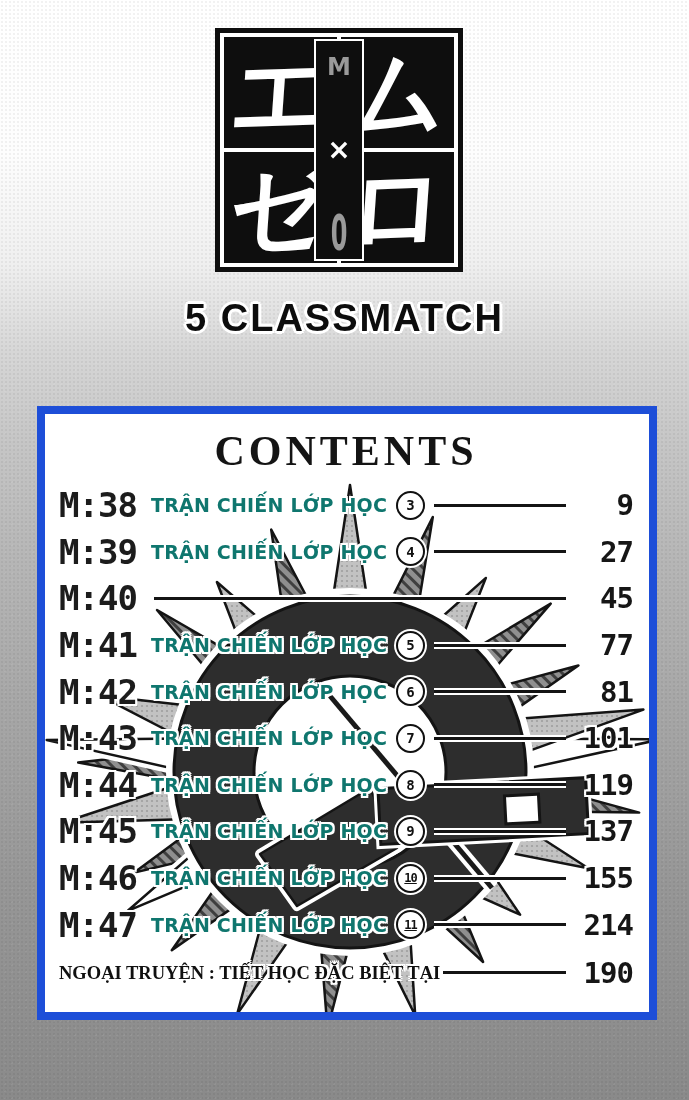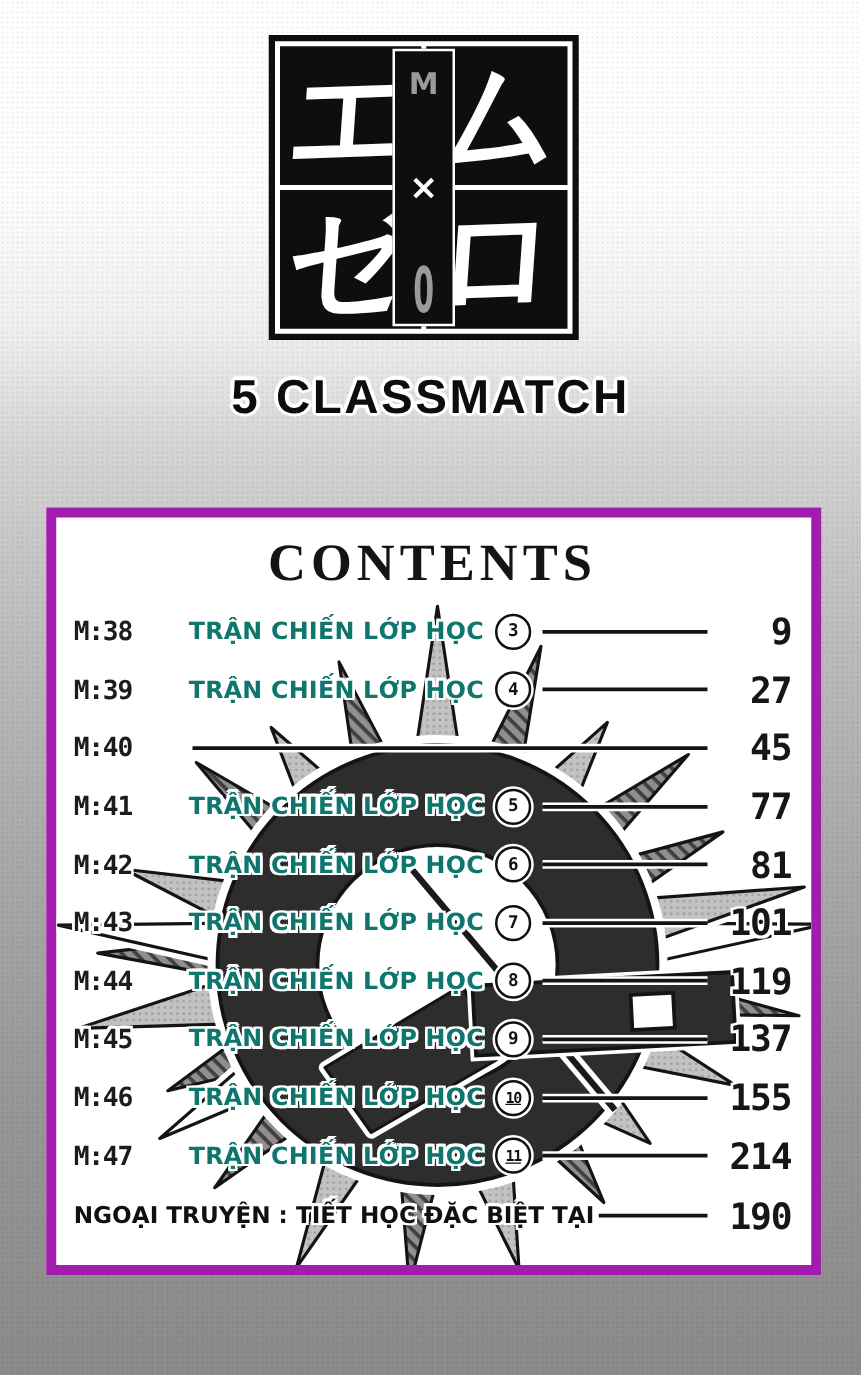--- a/index.html
+++ b/index.html
@@ -26,44 +26,44 @@
   .logo-strip .zero{transform:scaleY(2.1);}
 
   
   .vol-title{position:absolute;left:0;right:0;top:297px;z-index:2;text-align:center;
     font-family:"Liberation Sans","DejaVu Sans",sans-serif;font-weight:900;font-size:38px;
     letter-spacing:2px;color:#0d0d0d;
     text-shadow:-3px 0 #fff,3px 0 #fff,0 -3px #fff,0 3px #fff,-2px -2px #fff,2px -2px #fff,-2px 2px #fff,2px 2px #fff;}
 
   
   .toc{position:absolute;left:37px;top:406px;width:620px;height:614px;z-index:3;
-    background:#ffffff;border:8px solid #a21caf;box-sizing:border-box;overflow:hidden;}
+    background:#ffffff;border:8px solid #1d4ed8;box-sizing:border-box;overflow:hidden;}
   .burst{position:absolute;inset:0;z-index:1;}
   .toc-inner{position:absolute;inset:0;z-index:2;display:flex;flex-direction:column;padding:12px 16px 8px 14px;box-sizing:border-box;}
 
   .toc-heading{text-align:center;font-family:"Liberation Serif","DejaVu Serif",serif;
     font-weight:bold;font-size:42px;letter-spacing:4px;color:#141414;line-height:1;margin:4px 0 10px 0;
     text-shadow:-2px 0 #fff,2px 0 #fff,0 -2px #fff,0 2px #fff;}
 
   .row{display:flex;align-items:center;height:46.6px;flex:none;}
   .outl{text-shadow:-2px -2px 0 #fff,2px -2px 0 #fff,-2px 2px 0 #fff,2px 2px 0 #fff,-2px 0 0 #fff,2px 0 0 #fff,0 -2px 0 #fff,0 2px 0 #fff;}
-  .chap{font-family:"DejaVu Sans Mono","Liberation Mono",monospace;font-weight:bold;font-size:21px;
+  .chap{font-family:"DejaVu Sans Mono","Liberation Mono",monospace;font-weight:bold;font-size:34px;
     letter-spacing:-1px;color:#1c1c1c;width:92px;flex:none;}
   .rtitle{font-weight:bold;font-size:19px;letter-spacing:0.2px;color:#0f766e;white-space:nowrap;flex:none;}
   .circ{width:25px;height:25px;border:2.5px solid #111;border-radius:50%;background:#fff;flex:none;
     display:flex;align-items:center;justify-content:center;margin:0 6px 0 9px;
     font-family:"DejaVu Sans Mono",monospace;font-weight:bold;font-size:14px;color:#111;
     box-shadow:0 0 0 2px #fff;}
   .circ.small{font-size:12px;letter-spacing:-1px;text-decoration:underline;}
   .leader{flex:1;min-width:8px;height:3px;background:#141414;box-shadow:0 2px 0 #fff,0 -2px 0 #fff;margin:0 3px;}
   .pnum{font-family:"DejaVu Sans Mono","Liberation Mono",monospace;font-weight:bold;font-size:29px;
     color:#161616;width:64px;flex:none;text-align:right;letter-spacing:-1px;}
 
   .extra{display:flex;align-items:center;margin-top:8px;flex:none;}
-  .extra-text{flex:none;}
+  .extra-text{flex:none;font-family:Liberation Serif, serif;}
   .extra-line{font-weight:bold;font-size:18.5px;color:#101010;white-space:nowrap;line-height:1.55;}
   .extra-line.second{padding-left:158px;}
 </style>
 </head>
 <body>
 
 <div class="noise"></div>
 
 <div class="logo">
   <div class="logo-grid">

